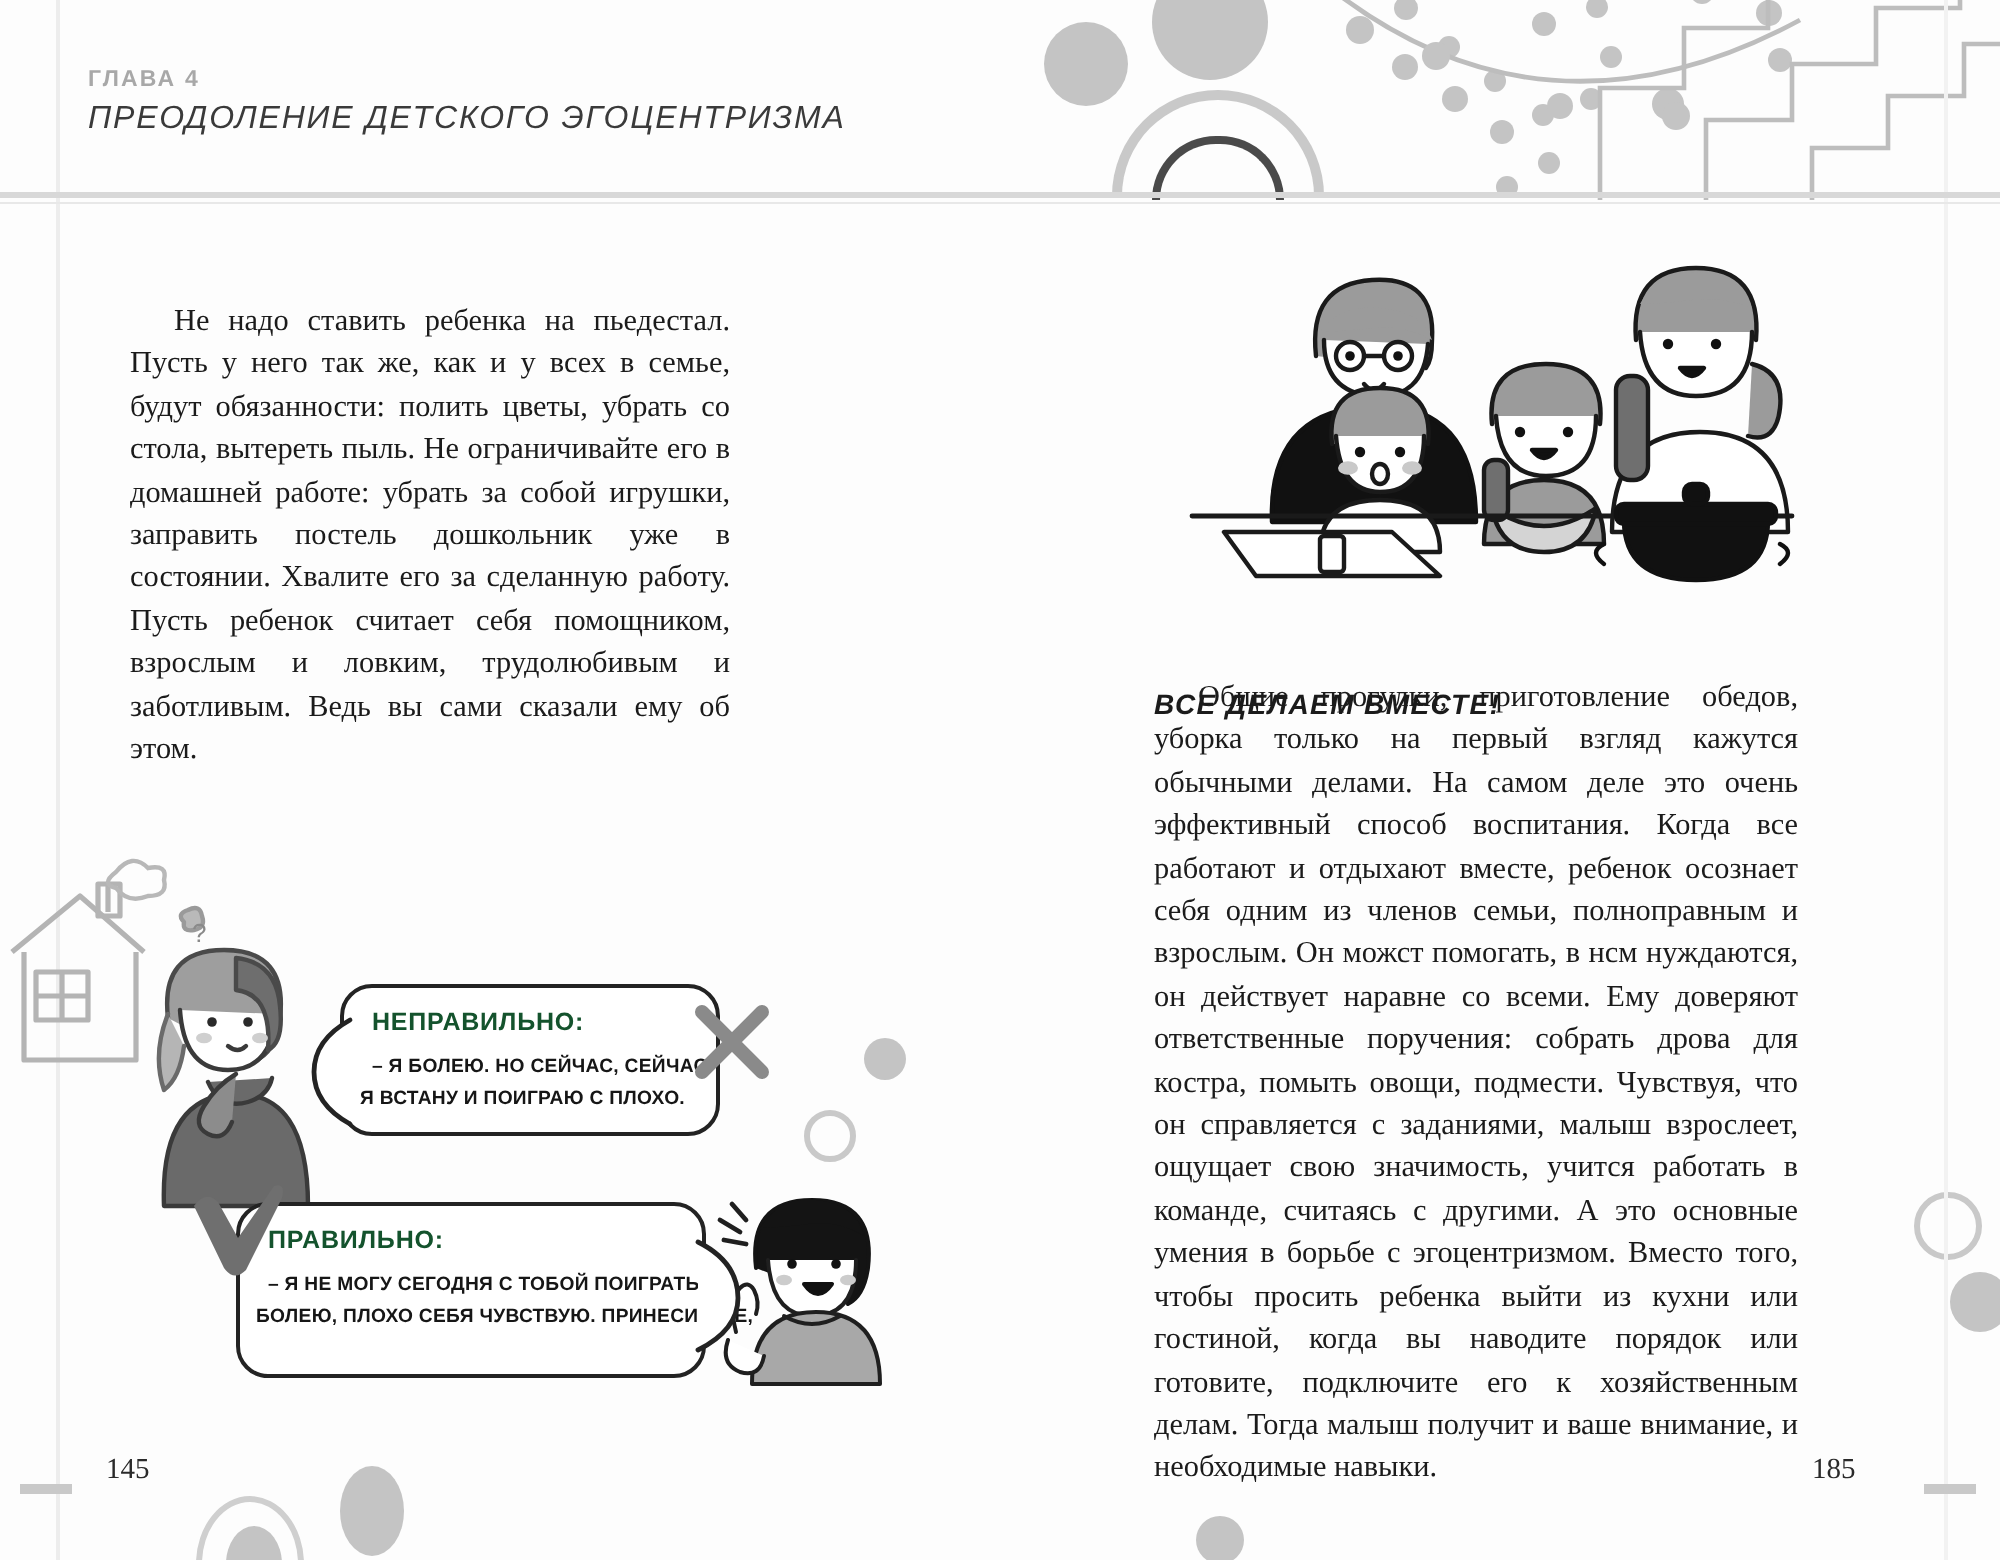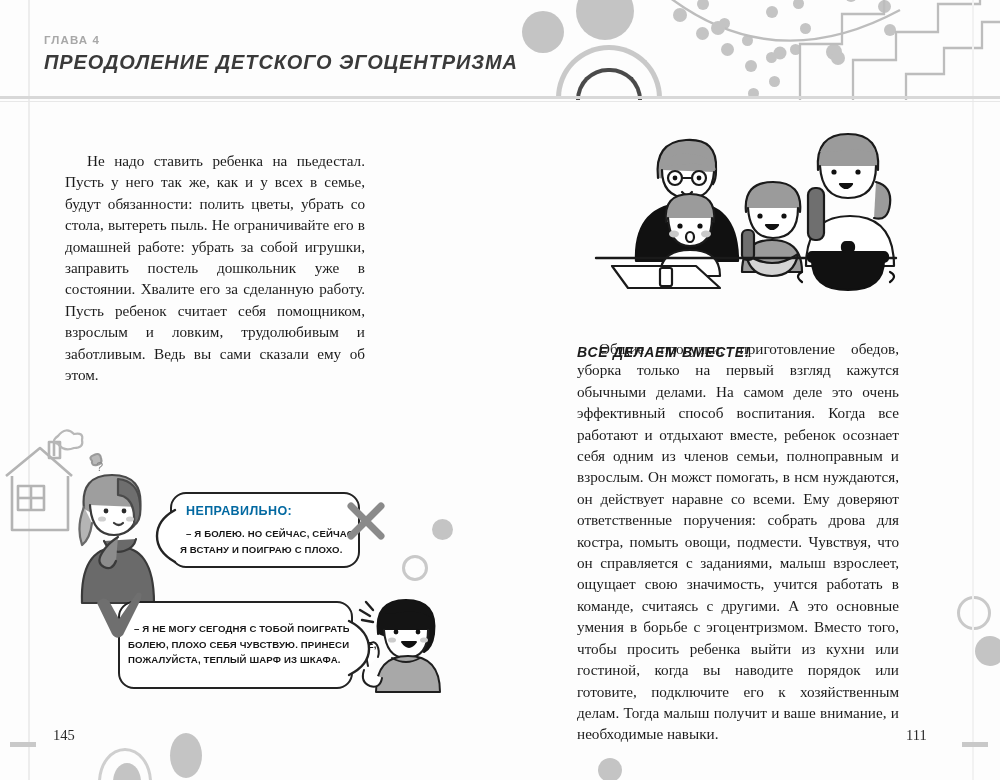--- a/index.html
+++ b/index.html
@@ -46,21 +46,21 @@
   }
   #chapter-label {
     position: absolute; left: 44px; top: 34px;
     font-family: "Liberation Sans", sans-serif;
     font-size: 11.5px; font-weight: 700; letter-spacing: 1.1px;
     color: #a8a8a8;
   }
   #chapter-title {
     position: absolute; left: 44px; top: 51px;
     font-family: "Liberation Sans", sans-serif;
-    font-size: 20px; font-weight: 700; font-style: italic;
+    font-size: 16px; font-weight: 400; font-style: italic;
     letter-spacing: 0.9px; color: #3a3a3a;
   }
   #spine {
     position: absolute; left: 28px; top: 0; width: 2px; height: 780px;
     background: #ededed;
   }
   #spine-right {
     position: absolute; left: 972px; top: 0; width: 2px; height: 780px;
     background: #f2f2f2;
   }
@@ -114,21 +114,21 @@
   .bubble {
     position: absolute;
     border: 2.4px solid #232323;
     border-radius: 16px;
     background: #ffffff;
     z-index: 6;
   }
   .bubble-title {
     font-family: "Liberation Sans", sans-serif;
     font-weight: 700; font-size: 12.5px; letter-spacing: 0.4px;
-    color: #0369a1;
+    color: #14532d;
   }
   .bubble-line {
     font-family: "Liberation Sans", sans-serif;
     font-weight: 700; font-size: 9.6px; letter-spacing: 0.15px;
     color: #161616; line-height: 15.5px;
     white-space: nowrap;
   }
 
   #bubble-wrong { left: 170px; top: 492px; width: 190px; height: 76px; }
   #bubble-right { left: 118px; top: 601px; width: 235px; height: 88px; }
@@ -352,31 +352,31 @@
       <path d="M20 2 q-18 10 -18 26 q0 16 18 26" fill="#ffffff" stroke="#232323" stroke-width="2.4" stroke-linecap="round"></path>
     </svg>
   </div>
 
   <svg id="cross-mark" viewBox="0 0 42 42">
     <path d="M6 6 L36 36 M36 6 L6 36" stroke="#8a8a8a" stroke-width="7" stroke-linecap="round"></path>
   </svg>
 
   <div class="bubble" id="bubble-right">
     <div class="bubble-inner">
+      <div class="bubble-title">ПРАВИЛЬНО:</div>
       <div class="bubble-line" style="margin-top:8px;">–  Я НЕ МОГУ СЕГОДНЯ С ТОБОЙ ПОИГРАТЬ.</div>
       <div class="bubble-line" style="margin-left:-6px;">БОЛЕЮ, ПЛОХО СЕБЯ ЧУВСТВУЮ. ПРИНЕСИ МНЕ,</div>
-      <div class="bubble-line" style="margin-left:-6px;">ПОЖАЛУЙСТА, ТЕПЛЫЙ ШАРФ ИЗ ШКАФА.</div>
     </div>
     <svg style="position:absolute;right:-20px;top:16px;" width="24" height="58" viewBox="0 0 24 58">
       <path d="M2 2 q20 10 20 28 q0 16 -20 26" fill="#ffffff" stroke="#232323" stroke-width="2.4" stroke-linecap="round"></path>
     </svg>
   </div>
 
   <svg id="check-mark" viewBox="0 0 52 46">
     <path d="M4 12 q6 -8 12 -2 L26 28 L44 2 q6 -2 4 6 L30 44 q-6 6 -11 -1 z" fill="#6f6f6f"></path>
   </svg>
 
   <div class="pagenum" id="pagenum-left">145</div>
-  <div class="pagenum" id="pagenum-right">111</div>
+  <div class="pagenum" id="pagenum-right">185</div>
   <div class="page-dash" id="dash-left"></div>
   <div class="page-dash" id="dash-right"></div>
 
 </div>
 
 </body></html>

